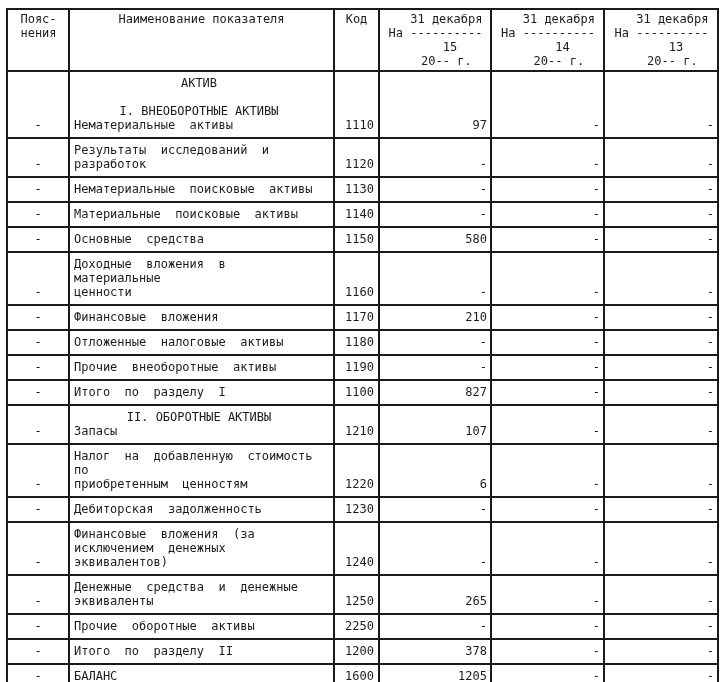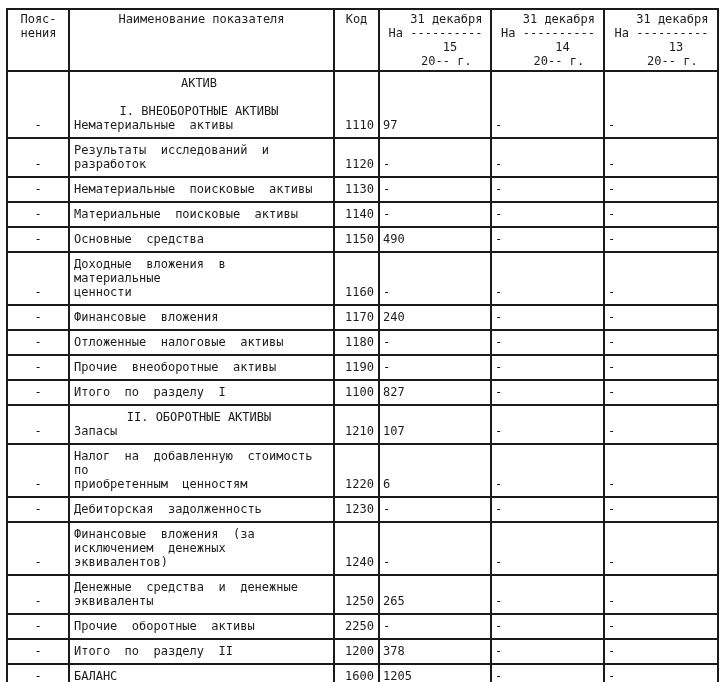--- a/index.html
+++ b/index.html
@@ -36,21 +36,21 @@
   }
   th.h-note  { text-align: left; white-space: pre-line; padding-left: 4px; }
   th.h-date  { text-align: left; padding: 12px 0 2px 1px; }
   th.h-date pre { margin: 0; font: inherit; white-space: pre; }
 
   td.c-note { text-align: center; }
   td.c-name { text-align: left; padding-left: 4px; padding-right: 9px; }
   td.c-name .sec { text-align: center; white-space: pre-line; }
   td.c-name .nm  { white-space: pre-wrap; }
   td.c-code { text-align: right; padding-right: 4px; }
-  td.c-val  { text-align: left; }
+  td.c-val  { text-align: right; }
 </style>
 </head>
 <body>
 
 <div class="page">
   <table class="bs">
     <colgroup>
       <col style="width:62px">
         <col style="width:265px">
         <col style="width:45px">
@@ -128,42 +128,42 @@
         <td class="c-val">-</td>
         <td class="c-val">-</td>
         <td class="c-val">-</td>
       </tr>
       <tr>
         <td class="c-note">-</td>
         <td class="c-name">
             <div class="nm">Основные  средства</div>
           </td>
         <td class="c-code">1150</td>
-        <td class="c-val">490</td>
+        <td class="c-val">580</td>
         <td class="c-val">-</td>
         <td class="c-val">-</td>
       </tr>
       <tr>
         <td class="c-note">-</td>
         <td class="c-name">
             <div class="nm">Доходные  вложения  в  материальные
 ценности</div>
           </td>
         <td class="c-code">1160</td>
         <td class="c-val">-</td>
         <td class="c-val">-</td>
         <td class="c-val">-</td>
       </tr>
       <tr>
         <td class="c-note">-</td>
         <td class="c-name">
             <div class="nm">Финансовые  вложения</div>
           </td>
         <td class="c-code">1170</td>
-        <td class="c-val">240</td>
+        <td class="c-val">210</td>
         <td class="c-val">-</td>
         <td class="c-val">-</td>
       </tr>
       <tr>
         <td class="c-note">-</td>
         <td class="c-name">
             <div class="nm">Отложенные  налоговые  активы</div>
           </td>
         <td class="c-code">1180</td>
         <td class="c-val">-</td>

